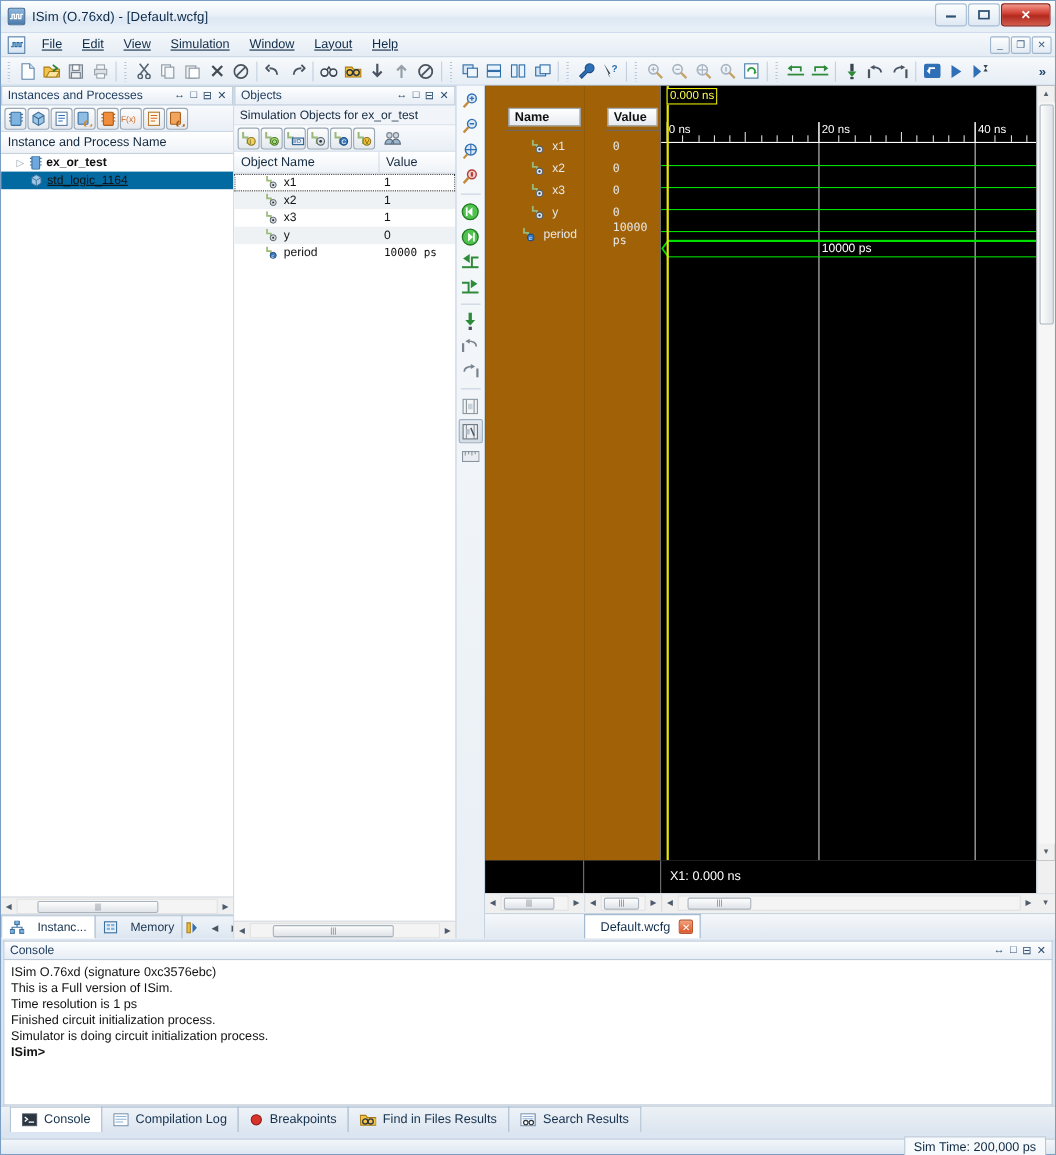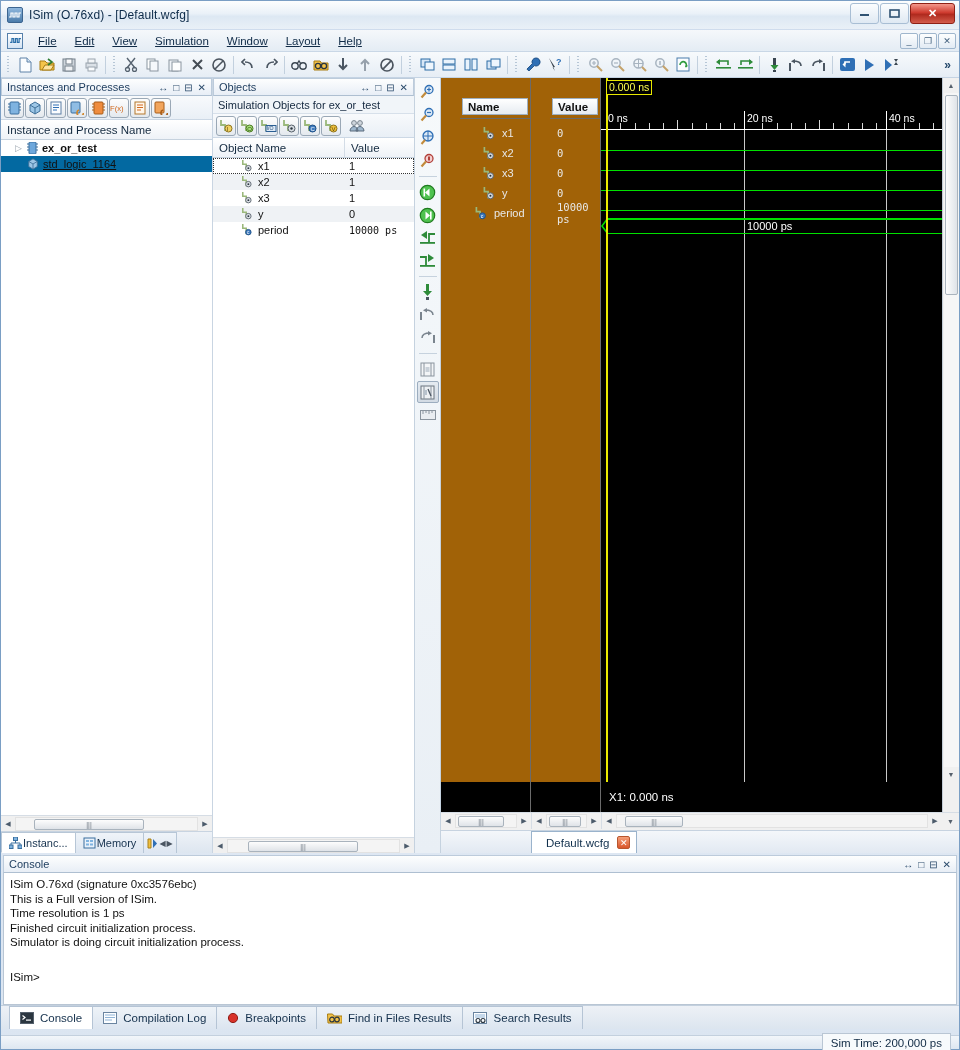--- a/index.html
+++ b/index.html
@@ -153,21 +153,21 @@
     border:1px solid #a9b3bd; border-radius:2px;
     display:flex; align-items:center; justify-content:center; font-size:7px; color:#6a747e;
   }
 
   .tabstrip {
     height: 22px; display:flex; align-items:flex-end;
     background: linear-gradient(180deg,#eef2f7,#dde6f0);
     border-top:1px solid #c8d4e1;
   }
   .tab {
-    height:21px; display:flex; align-items:center; gap:1px;
+    height:21px; display:flex; align-items:center; gap:12px;
     padding: 0 7px; font-size:11px; color:#16324e;
     border:1px solid #b7c6d6; border-bottom:none;
     background: linear-gradient(180deg,#eff4f9,#dde6f1);
     margin-right:-1px;
   }
   .tab.active { background:#ffffff; border-bottom:1px solid #fff; }
 
   
   .wave-outer { flex:1; display:flex; flex-direction:column; background:#e9eef5; }
   .wave-inner { flex:1; display:flex; position:relative; background:#000; }
@@ -236,21 +236,21 @@
     background: linear-gradient(180deg,#f4a07a,#d9552a);
     color:#fff; font-size:9px; display:flex; align-items:center; justify-content:center;
   }
 
   
   .console-panel { height: 150px; display:flex; flex-direction:column; background:#f4f7fa; margin: 2px 2px 0 2px;}
   .console-body {
     flex:1; background:#fff; border:1px solid #b9c6d4; border-top:none;
     padding: 4px 6px; font-size:11.5px; color:#111; line-height:14.5px; overflow:hidden;
   }
-  .console-body .prompt { font-weight:normal;margin-top:20px; }
+  .console-body .prompt { font-weight:bold; }
   .bottom-tabs {
     height: 24px; display:flex; align-items:flex-end;
     background: linear-gradient(180deg,#edf1f6,#dce5ef);
     border-top:1px solid #c3d0de; padding-left:8px;
   }
   .btab {
     height:23px; display:flex; align-items:center; gap:6px; padding:0 10px;
     font-size:11.5px; color:#14304c; border:1px solid #b5c4d5; border-bottom:none;
     background:linear-gradient(180deg,#eef3f8,#dce5f0); margin-right:-1px;
   }

